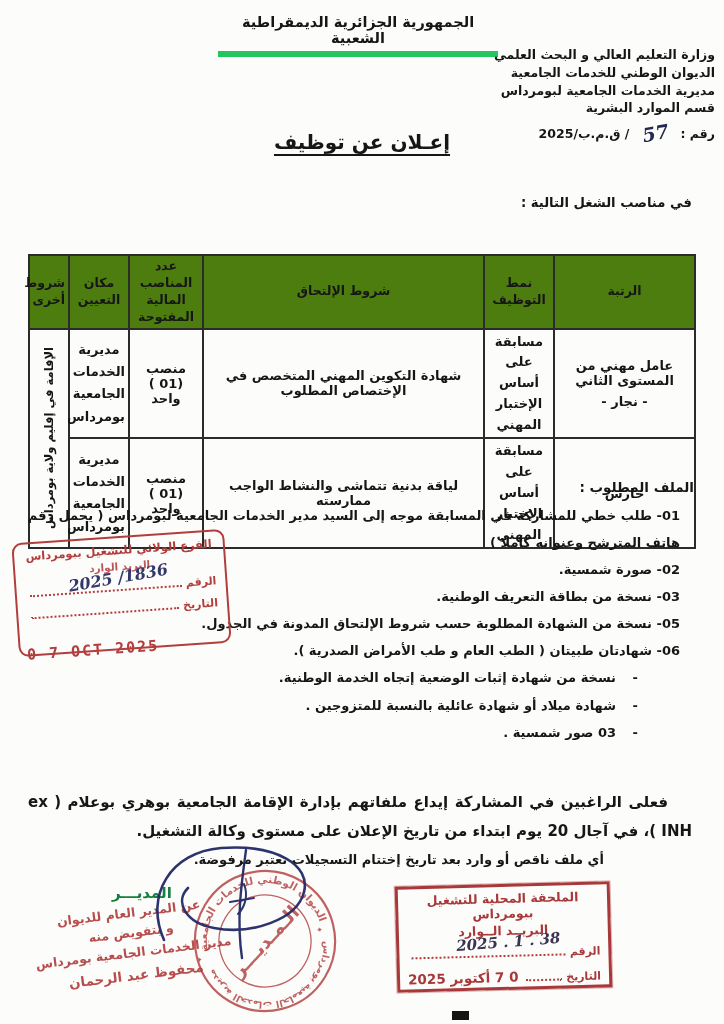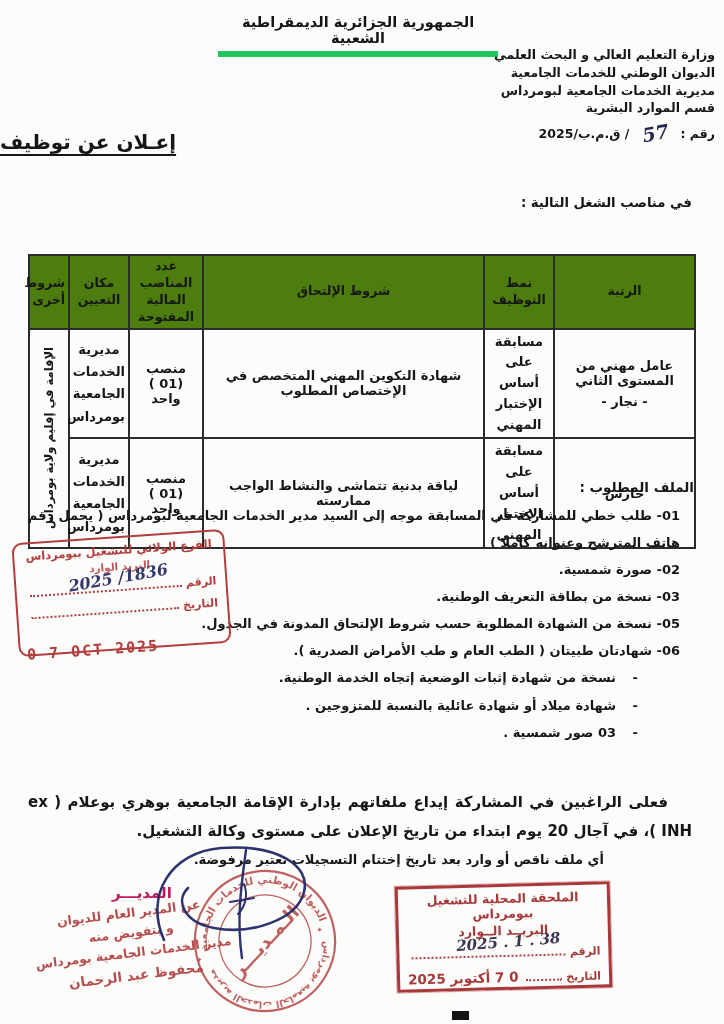--- a/index.html
+++ b/index.html
@@ -19,21 +19,21 @@
     position:absolute; top:46px; right:9px; text-align:right;
     font-size:12.5px; font-weight:bold; line-height:1.42;
   }
   .ref-line { font-size:12.5px; font-weight:bold; margin-top:1px; }
   .ref-number {
     display:inline-block; font-size:19px; font-weight:bold; font-style:italic;
     color:#23284f; transform:rotate(-10deg) translateY(2px); padding:0 8px;
     font-family:"DejaVu Serif", serif;
   }
   .doc-title {
-    position:absolute; top:130px; left:0; width:100%; text-align:left;
+    position:absolute; top:130px; left:0; width:100%; text-align:center;
     font-size:20px; font-weight:bold;
   }
   .doc-title span { text-decoration:underline; text-decoration-thickness:2px; text-underline-offset:5px; }
   .intro { position:absolute; top:181px; right:32px; left:30px; font-size:13.2px; font-weight:bold; line-height:1.65; }
   .intro .l1 { text-indent:26px; text-align:justify; }
   .intro .l2 { margin-top:11px; }
 
   
   table.positions { position:absolute; top:254px; right:28px; width:666px; border-collapse:collapse; table-layout:fixed; }
   table.positions th, table.positions td {
@@ -91,21 +91,21 @@
   }
   .stamp-right .s-line1 { font-size:12.5px; text-align:center; }
   .stamp-right .s-line2 { font-size:12.5px; text-align:center; letter-spacing:2px; margin-top:2px; }
   .hand-number2 {
     position:absolute; top:-14px; right:40px; color:#3a3450; font-size:15px; font-weight:bold;
     font-style:italic; transform:rotate(-3deg); font-family:"DejaVu Serif", serif; white-space:nowrap;
   }
   .date-value-right { font-size:13.5px; font-weight:bold; white-space:nowrap; margin-right:4px; }
 
   
-  .director-label { position:absolute; top:884px; left:112px; font-size:15px; font-weight:bold; color:#be185d; }
+  .director-label { position:absolute; top:884px; left:112px; font-size:15px; font-weight:bold; color:#15803d; }
   .sig-red {
     position:absolute; top:903px; left:20px; width:225px; text-align:center;
     color:#b24040; font-weight:bold; transform:rotate(-7deg);
     font-size:12.5px; line-height:1.6; opacity:.92;
   }
   .sig-red .sig-name { font-size:13.5px; letter-spacing:1.5px; margin-top:2px; }
   .round-stamp { position:absolute; top:866px; left:190px; width:150px; height:150px; opacity:.82; transform:rotate(-14deg); }
   .signature-svg { position:absolute; top:840px; left:126px; width:212px; height:128px; opacity:.95; }
   .page-mark { position:absolute; left:452px; top:1011px; width:17px; height:9px; background:#141414; }
 </style>

